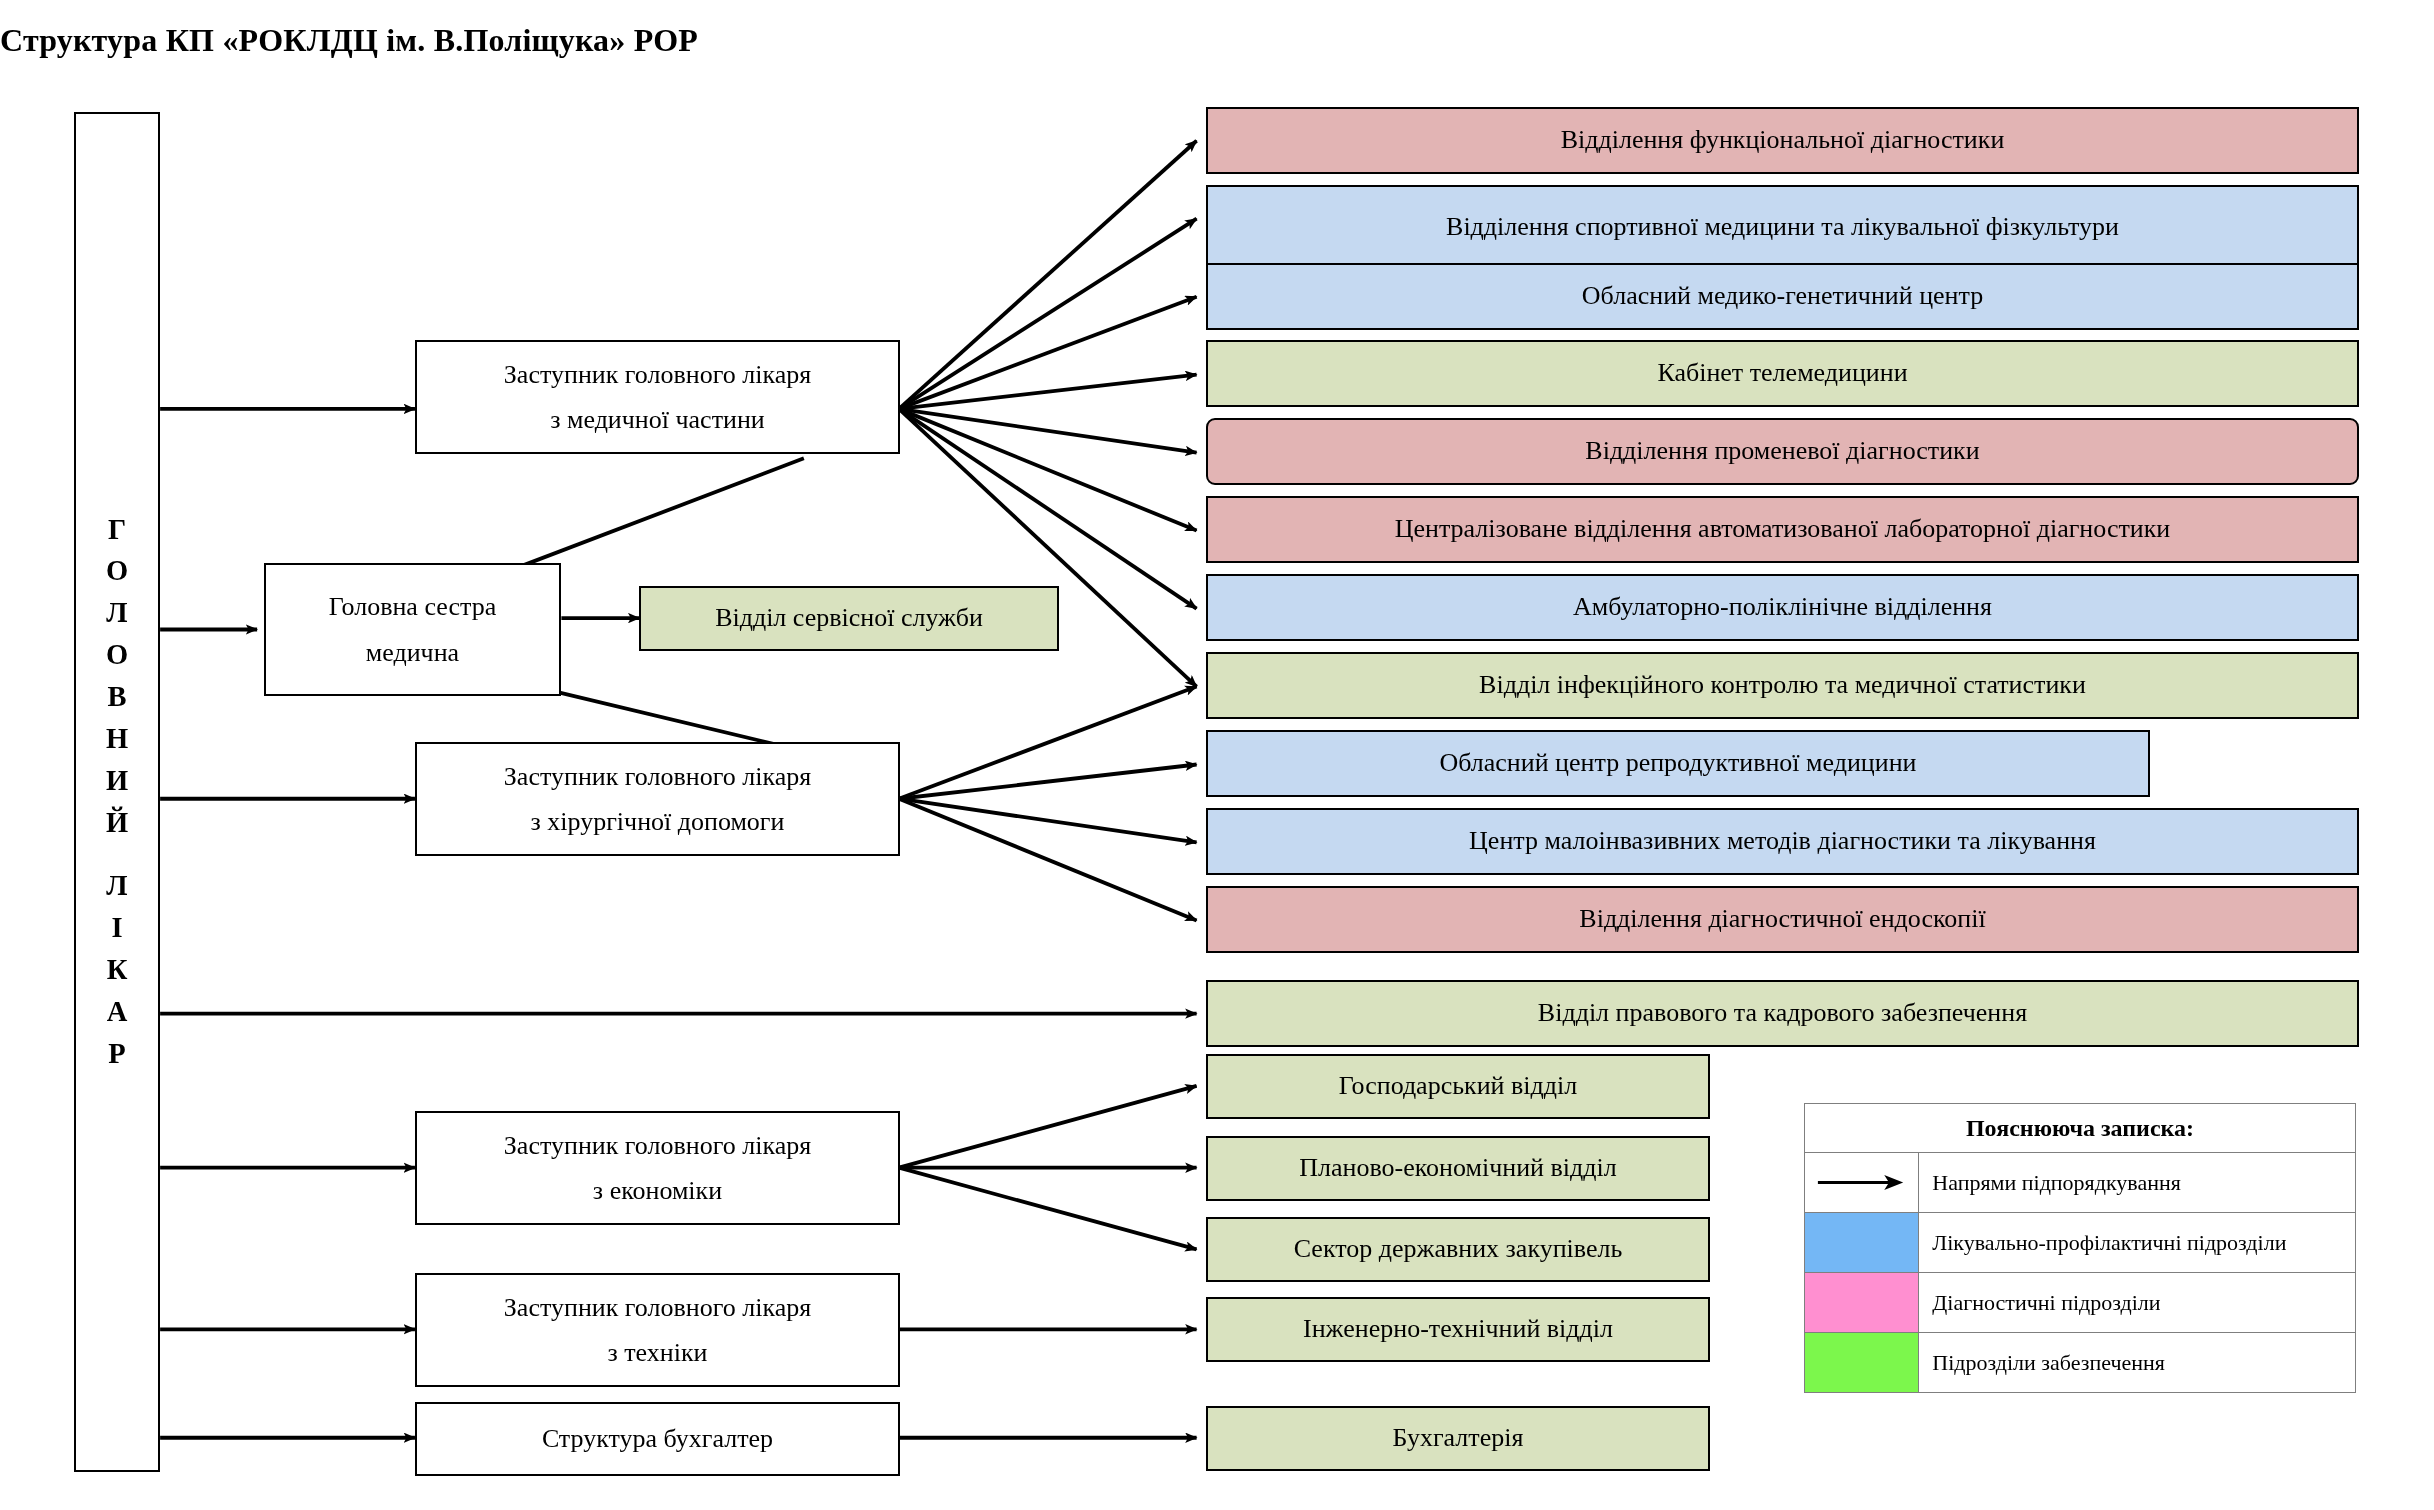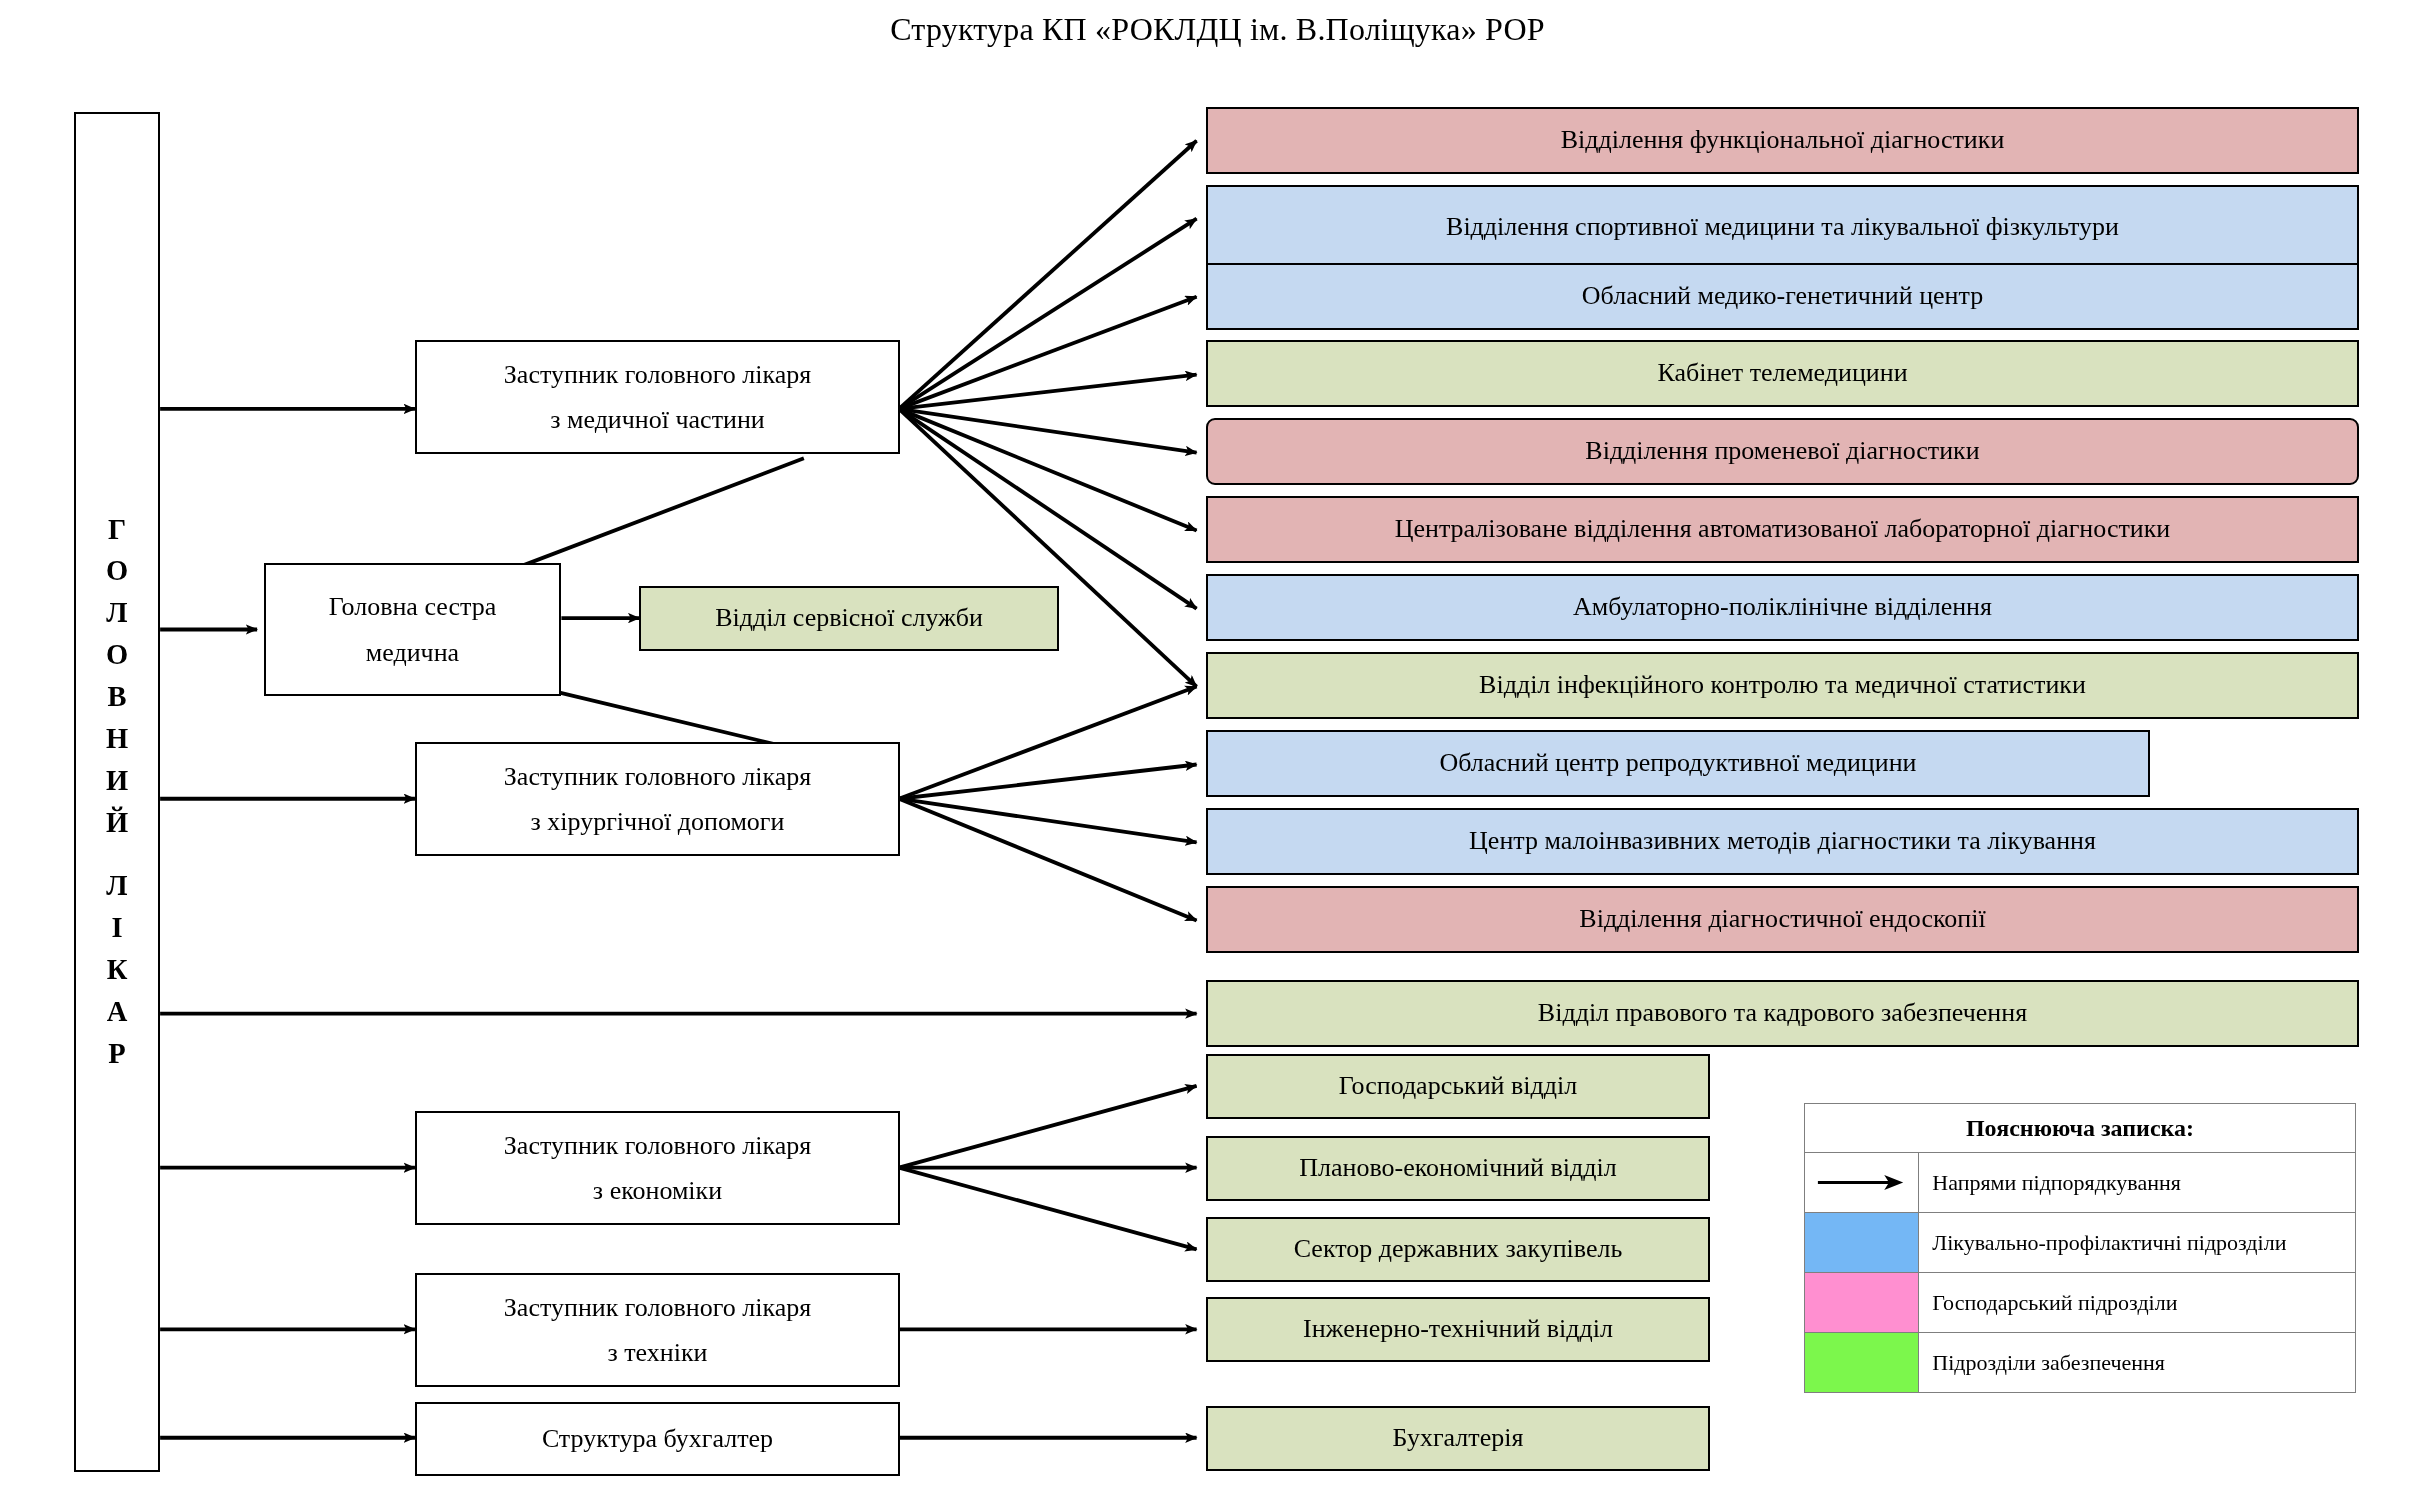--- a/index.html
+++ b/index.html
@@ -5,23 +5,23 @@
 <style>
   html,body{margin:0;padding:0;background:#ffffff;}
   #page{
     position:relative;
     width:2435px;height:1510px;
     background:#ffffff;
     font-family:"Liberation Serif","DejaVu Serif",serif;
     overflow:hidden;
   }
   #title{
-    position:absolute;left:0;top:11px;width:2435px;
-    text-align:center;
-    font-size:32px;font-weight:normal;
+    position:absolute;left:0;top:22px;width:2435px;
+    text-align:left;
+    font-size:32px;font-weight:bold;
     letter-spacing:0.2px;
     color:#000;
   }
   
   .box{
     position:absolute;
     box-sizing:border-box;
     border:2.9px solid #000;
     display:flex;align-items:center;justify-content:center;
     text-align:center;
@@ -272,21 +272,21 @@
       <div class="lg-txt">Напрями підпорядкування</div>
     </div>
 
     <div class="lg-row">
       <div class="sw blue"></div>
       <div class="lg-txt">Лікувально-профілактичні підрозділи</div>
     </div>
 
     <div class="lg-row">
       <div class="sw pink"></div>
-      <div class="lg-txt">Господарський підрозділи</div>
+      <div class="lg-txt">Діагностичні підрозділи</div>
     </div>
 
     <div class="lg-row">
       <div class="sw green"></div>
       <div class="lg-txt">Підрозділи забезпечення</div>
     </div>
   </div>
 
 </div>
 

